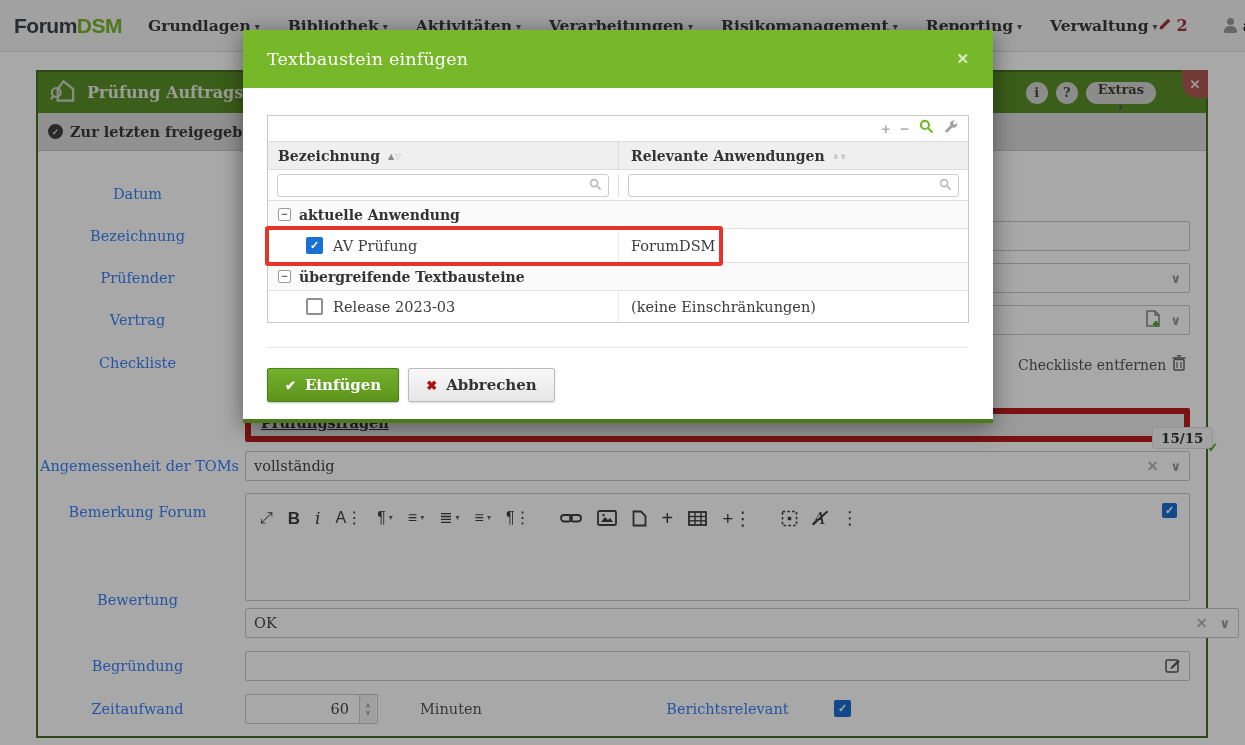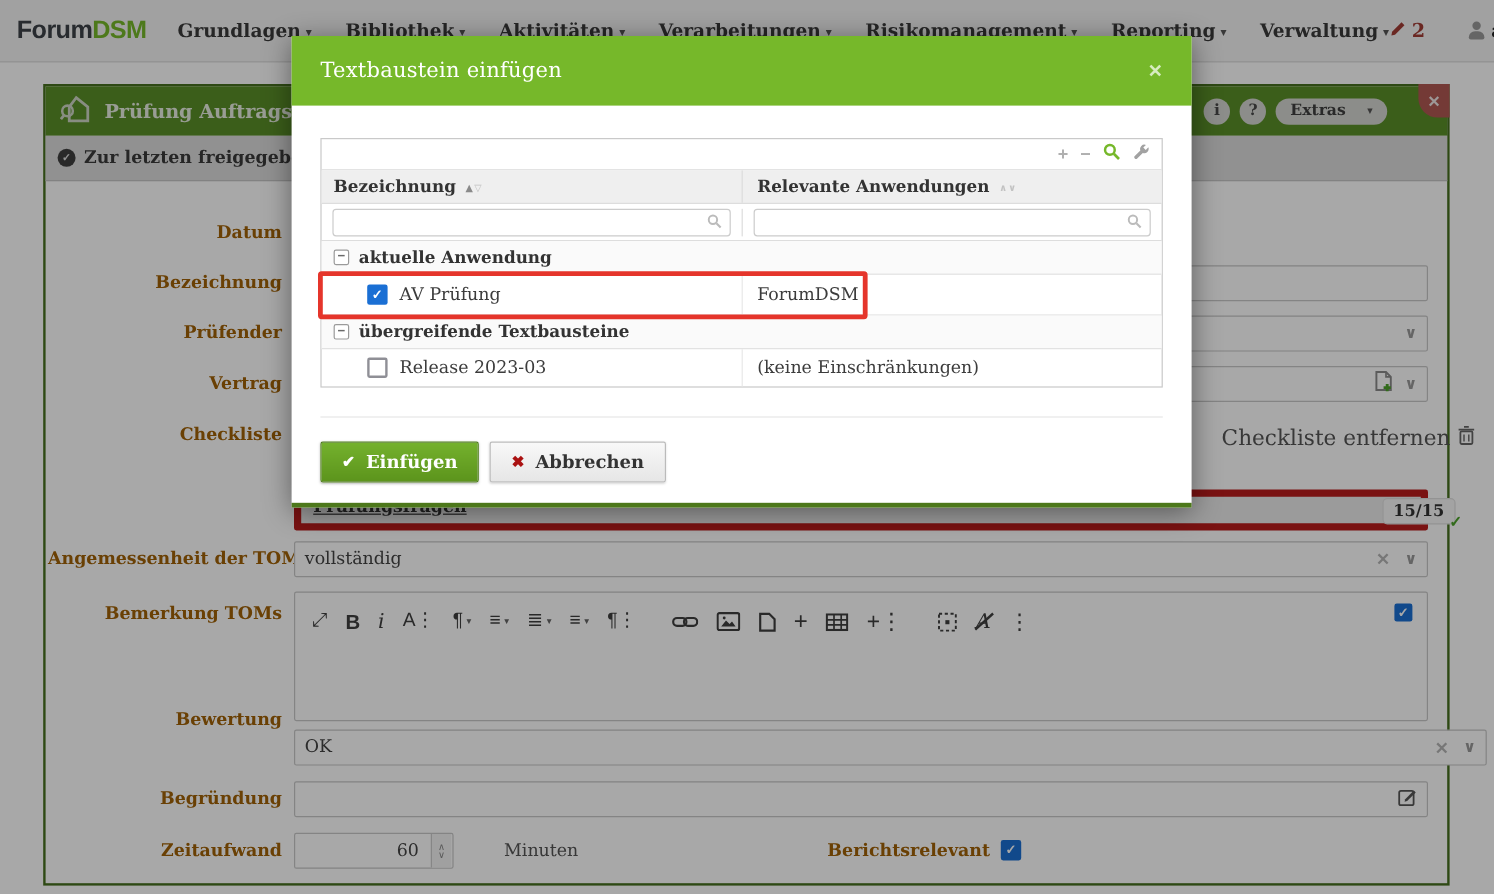--- a/index.html
+++ b/index.html
@@ -25,41 +25,41 @@
 
   
   .panel { position:absolute; left:36px; top:70px; width:1172px; height:668px;
            border:2px solid #47701f; background:#fff; }
   .titlebar { height:41px; background:#5a8f28; display:flex; align-items:center; padding:0 12px; position:relative; }
   .titlebar .ttl { color:#e9eee2; font-size:16px; font-weight:bold; margin-left:10px; }
   .tb-right { margin-left:auto; display:flex; align-items:center; gap:8px; margin-right:38px; }
   .round-btn { width:22px; height:22px; border-radius:50%; background:#d5d7d2; color:#4a4a4a; font-weight:bold;
                font-size:13px; display:flex; align-items:center; justify-content:center; cursor:pointer; }
   .extras-btn { height:22px; border-radius:12px; background:#d5d7d2; color:#3f3f3f; font-weight:bold; font-size:13px;
-                padding:0 12px; display:flex; align-items:center; gap:18px; cursor:pointer; }
+                padding:0 12px; display:flex; align-items:center; gap:5px; cursor:pointer;flex-direction:column; }
   .extras-btn .c { font-size:9px; color:#555; }
   .panel-close { position:absolute; right:-2px; top:-2px; width:26px; height:28px; background:#b05953;
                  border-radius:0 0 0 16px; color:#efe7e6; font-weight:bold; font-size:13px;
                  display:flex; align-items:center; justify-content:center; cursor:pointer; z-index:2;
                  font-family:"Liberation Sans", sans-serif; }
   .sub-toolbar { height:38px; background:#dcdcdc; border-bottom:1px solid #c6c6c6; display:flex; align-items:center;
                  padding:0 10px; gap:7px; font-size:14.5px; font-weight:bold; color:#3a3a3a; }
   .check-circle { width:15px; height:15px; border-radius:50%; background:#3f3f3f; color:#dcdcdc; font-size:9px;
                   display:flex; align-items:center; justify-content:center; }
-  .flabel { position:absolute; left:40px; width:195px; text-align:right; font-weight:bold; font-size:14.5px;
-            color:#a16207; line-height:30px; white-space:nowrap; }
+  .flabel { position:absolute; left:40px; width:195px; text-align:center; font-weight:normal; font-size:14.5px;
+            color:#3b82f6; line-height:30px; white-space:nowrap; }
   .field { position:absolute; left:245px; height:30px; background:#fff; border:1px solid #c8c8c8; border-radius:2px;
            display:flex; align-items:center; padding:0 8px; font-size:14.5px; color:#444; }
   .field .grow { flex:1; }
   .chev { color:#999; font-size:13px; font-weight:bold; }
   .xclear { color:#b5b5b5; font-size:14px; margin-right:12px; font-weight:bold; }
-  .link-right { position:absolute; display:flex; align-items:center; gap:6px; font-size:18px; color:#555; cursor:pointer; }
+  .link-right { position:absolute; display:flex; align-items:center; gap:6px; font-size:14px; color:#555; cursor:pointer; }
   .accordion { position:absolute; left:245px; width:945px; height:34px; background:#ececec; border:6px solid #b91c1c;
                border-radius:2px; display:flex; padding:0 10px; font-size:14.5px; font-weight:bold; color:#333;text-decoration:underline; }
-  .badge { position:absolute; left:901px; top:1px; background:#f7f7f7; border:1px solid #e0e0e0; border-radius:4px;
+  .badge { position:absolute; left:901px; top:13px; background:#f7f7f7; border:1px solid #e0e0e0; border-radius:4px;
            font-size:13.5px; font-weight:bold; color:#333; padding:2px 8px; }
   .badge .gcheck { position:absolute; right:-7px; bottom:-7px; color:#4ca32a; font-size:13px; }
 
   .editor { position:absolute; left:245px; top:493px; width:945px; height:108px; border:1px solid #c8c8c8; border-radius:2px; background:#fff; }
   .ed-toolbar { height:48px; display:flex; align-items:center; padding:0 14px; gap:15px; color:#3f3f3f; position:relative; }
   .ed-ic { font-family:"Liberation Sans", sans-serif; font-size:16px; display:flex; align-items:center; cursor:pointer; line-height:1; }
   .ed-ic.bold { font-weight:bold; font-size:17px; }
   .ed-ic.ital { font-style:italic; font-family:"DejaVu Serif", serif; font-size:17px; }
   .ed-ic .c { font-size:8px; color:#666; margin-left:3px; }
   .ed-ic svg { display:block; }
@@ -219,21 +219,21 @@
     </div>
   </div>
 
   <div class="flabel" style="top:451px;">Angemessenheit der TOMs</div>
   <div class="field" style="top:451px; width:945px;">
     <span class="grow">vollständig</span>
     <span class="xclear">✕</span>
     <span class="chev">∨</span>
   </div>
 
-  <div class="flabel" style="top:497px;">Bemerkung TOMs</div>
+  <div class="flabel" style="top:497px;">Bemerkung Forum</div>
   <div class="editor">
     <div class="ed-toolbar">
       <span class="ed-ic">⤢</span>
       <span class="ed-ic bold">B</span>
       <span class="ed-ic ital">i</span>
       <span class="ed-ic">A⋮</span>
       <span class="ed-ic">
           <span>¶</span>
           <span class="c">▾</span>
         </span>

